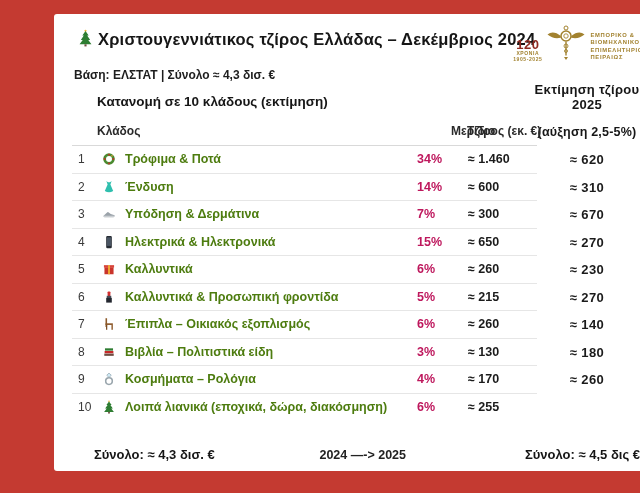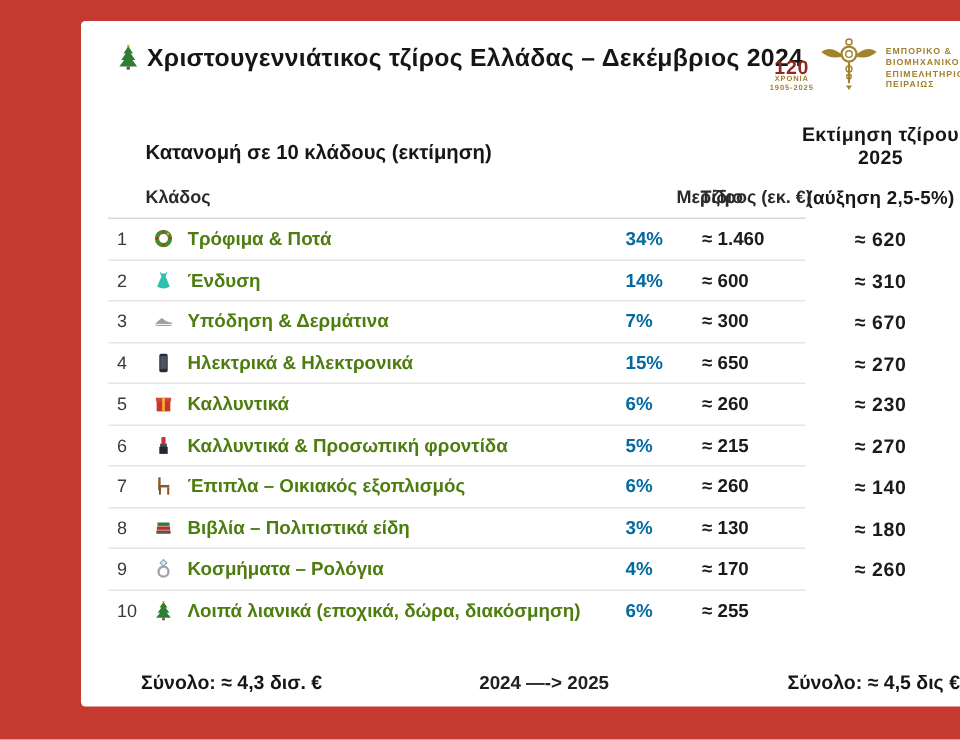--- a/index.html
+++ b/index.html
@@ -52,21 +52,21 @@
   .trow{
     display:grid;grid-template-columns:24px 23px 1fr 51px 69px;
     align-items:center;height:27.5px;padding-left:6px;box-sizing:border-box;
     border-bottom:1px solid #e6e6e6;
   }
   .trow:last-child{border-bottom:none;}
   .tnum{font-size:12px;color:#3a3a3a;}
   .ticon{display:flex;align-items:center;}
   .ticon svg{width:14px;height:14px;}
   .tlabel{font-size:12.5px;font-weight:600;color:#4d7c0f;white-space:nowrap;overflow:hidden;}
-  .tshare{font-size:12.5px;font-weight:700;color:#0369a1;}
+  .tshare{font-size:12.5px;font-weight:700;color:#be185d;}
   .tturn{font-size:12.5px;font-weight:700;color:#1b1b1b;}
   
   .footer-left{position:absolute;left:40px;top:433px;font-size:13px;font-weight:700;color:#161616;white-space:nowrap;}
   .footer-center{position:absolute;left:222px;top:434px;width:130px;text-align:right;
                  font-size:12.5px;font-weight:600;color:#222;white-space:nowrap;}
   .footer-right{position:absolute;right:24px;top:433px;font-size:13px;font-weight:700;color:#161616;white-space:nowrap;}
 </style>
 </head>
 <body>
 
@@ -101,20 +101,21 @@
       </svg>
     </span>
     <div class="logo-org">
       <div>ΕΜΠΟΡΙΚΟ &amp;</div>
       <div>ΒΙΟΜΗΧΑΝΙΚΟ</div>
       <div>ΕΠΙΜΕΛΗΤΗΡΙΟ</div>
       <div>ΠΕΙΡΑΙΩΣ</div>
     </div>
   </div>
 
+  <div class="source-line">Βάση: ΕΛΣΤΑΤ | Σύνολο ≈ 4,3 δισ. €</div>
   <div class="section-title">Κατανομή σε 10 κλάδους (εκτίμηση)</div>
 
   <div class="estimate-block">
     <div class="est-header">
       <div>Εκτίμηση τζίρου</div>
       <div>2025</div>
     </div>
     <div class="est-increase">(αύξηση 2,5-5%)</div>
     <div class="est-cells">
         <div class="ecell">≈ 620</div>

